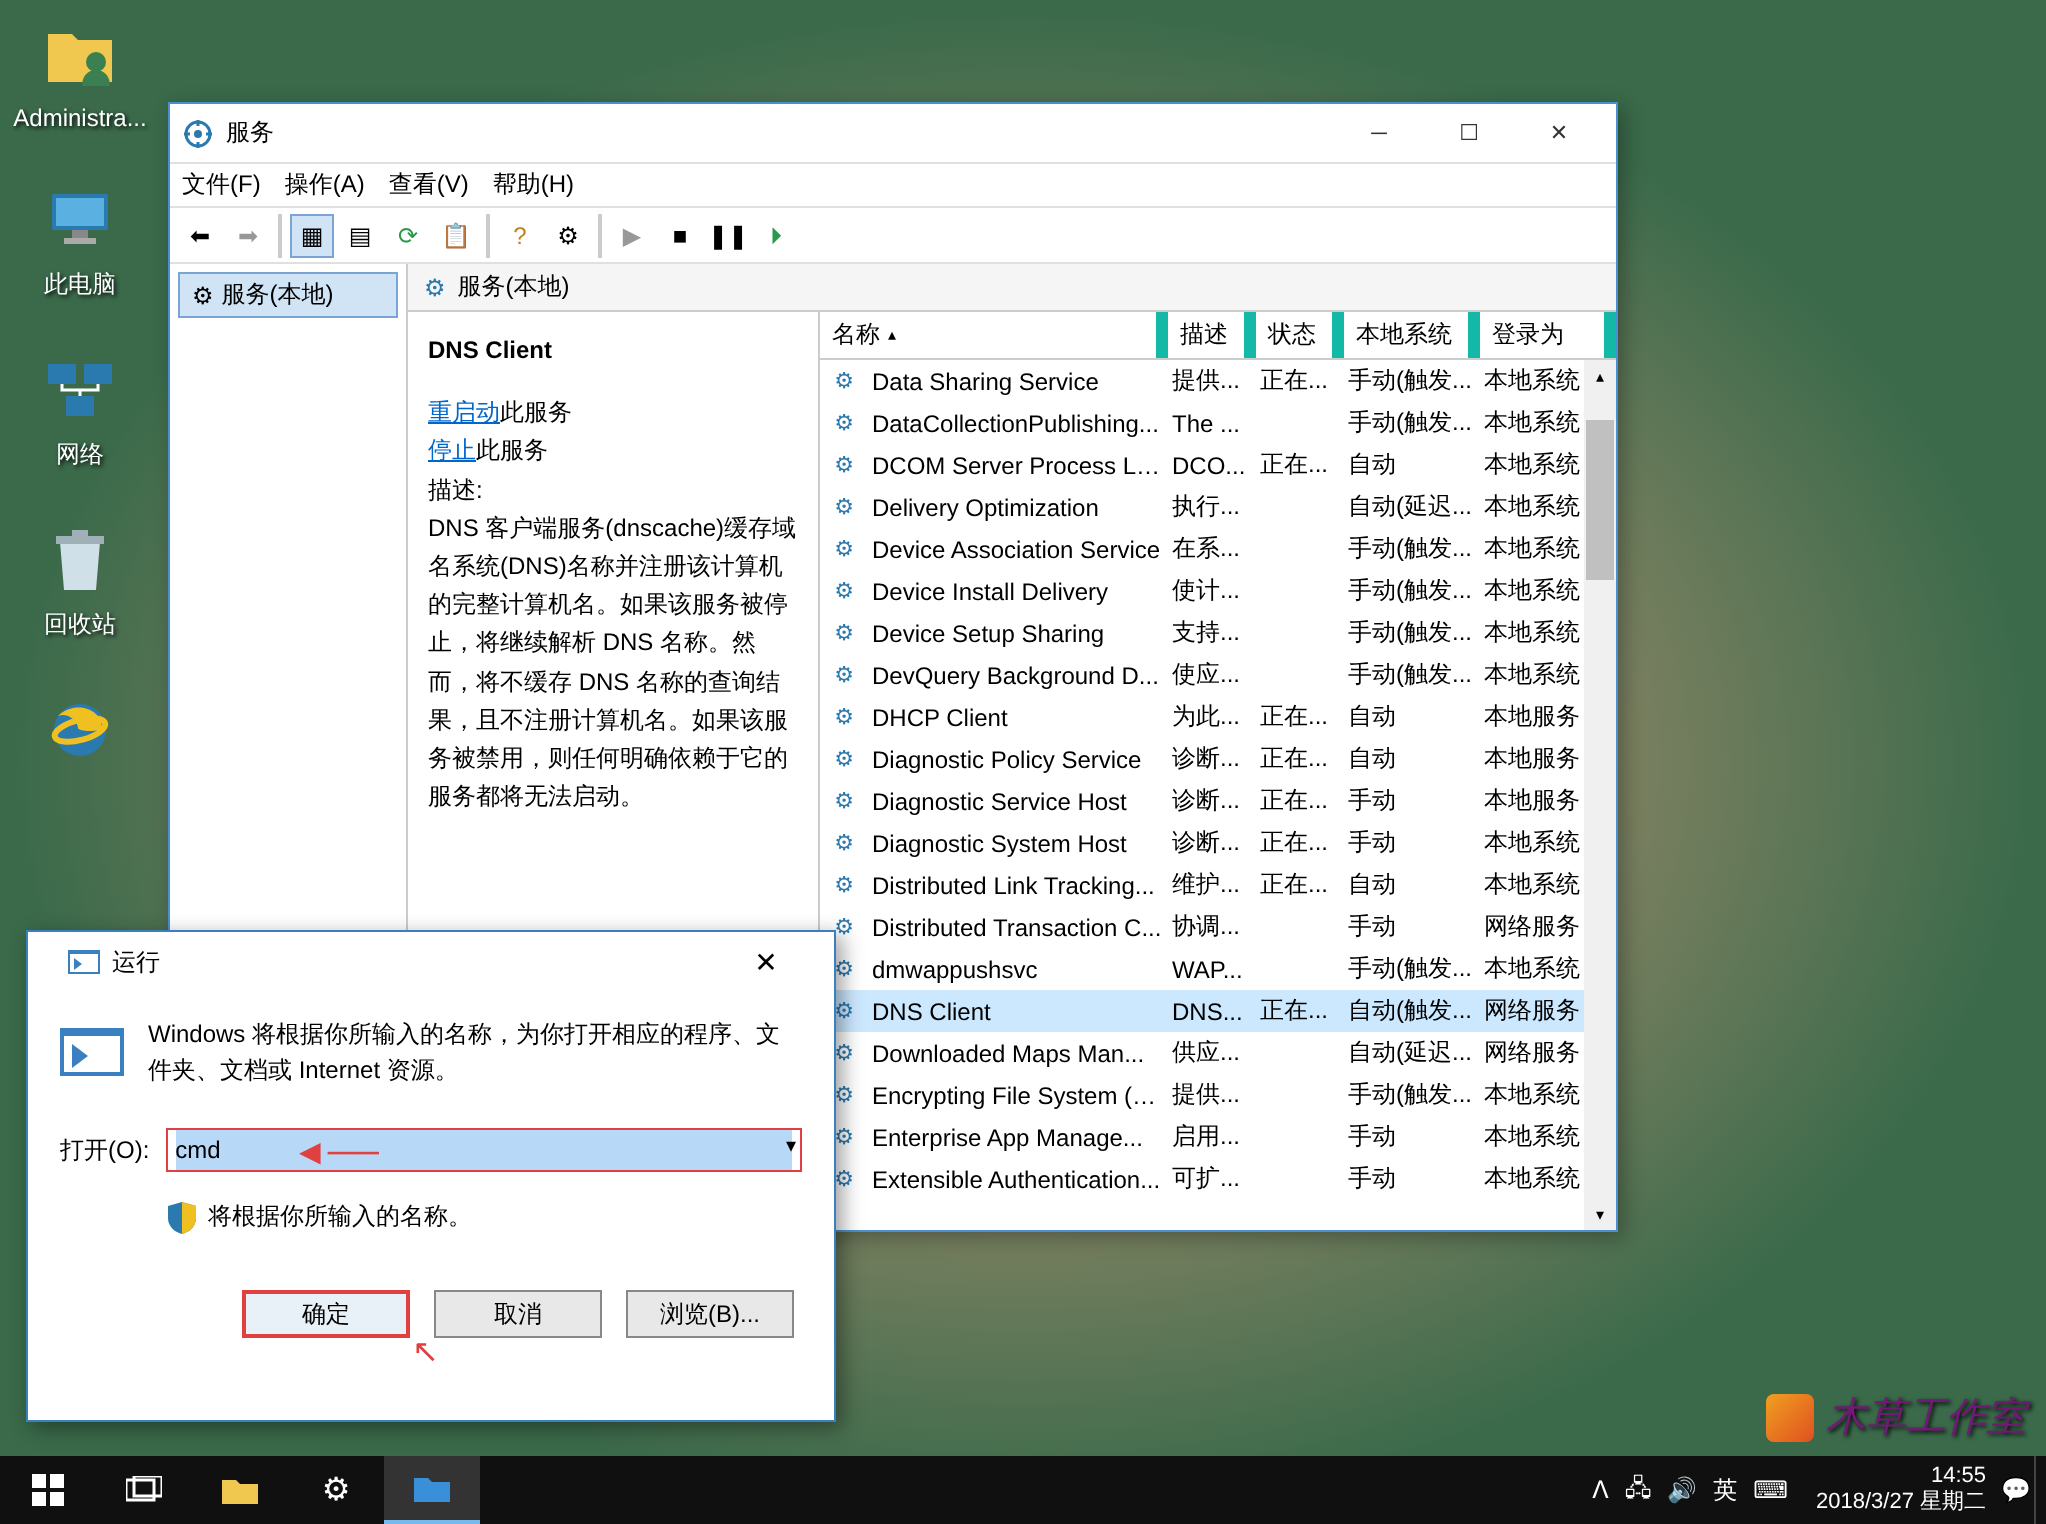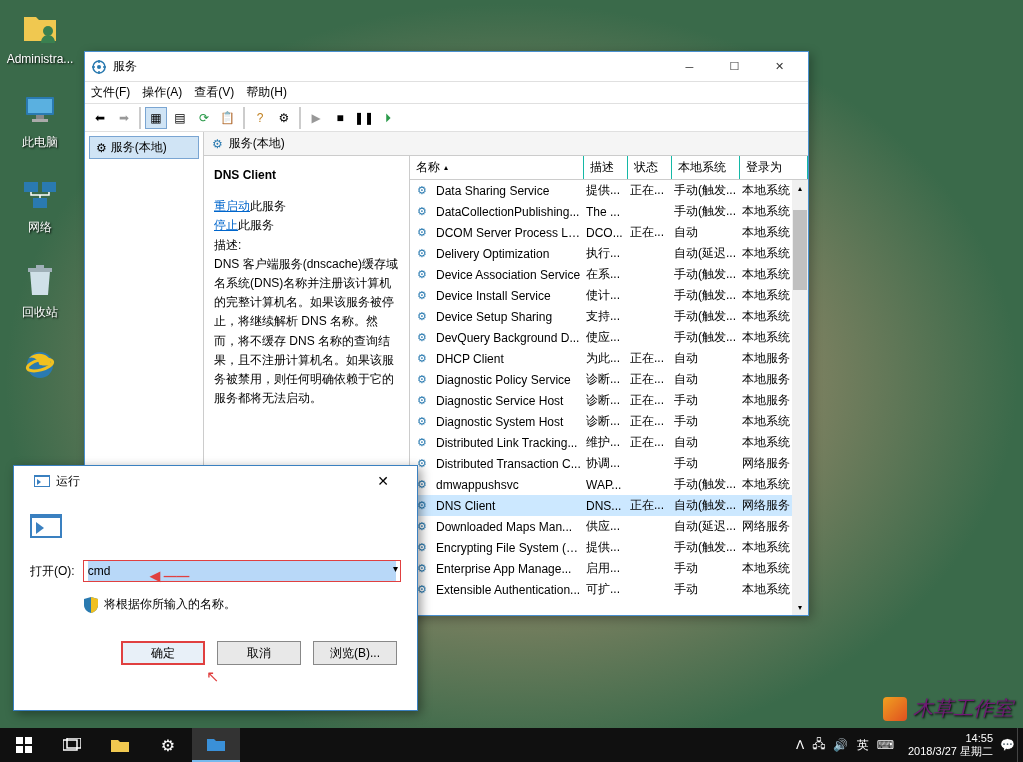--- a/index.html
+++ b/index.html
@@ -28,21 +28,21 @@
 .svc-left-item { background:#d0e4f5; border:1px solid #7aa5d2; padding:2px 6px; display:flex; align-items:center; gap:4px; font-size:12px; }
 .svc-right { flex:1; display:flex; flex-direction:column; }
 .svc-right-header { height:24px; background:#f5f5f5; border-bottom:1px solid #ccc; display:flex; align-items:center; padding:0 8px; gap:6px; font-size:12px; }
 .svc-split { flex:1; display:flex; overflow:hidden; }
 .svc-detail { width:206px; padding:10px; border-right:1px solid #ccc; font-size:12px; line-height:1.6; overflow:hidden; }
 .svc-detail h3 { font-size:12px; font-weight:bold; margin-bottom:12px; }
 .svc-detail a { color:#0066cc; text-decoration:underline; cursor:pointer; }
 .svc-detail .desc-label { }
 .svc-table { flex:1; overflow:hidden; position:relative; }
 .svc-thead { display:flex; background:#fff; border-bottom:1px solid #ccc; height:24px; }
-.svc-th { padding:3px 6px; border-right:1px solid #14b8a6; font-size:12px; position:relative; display:flex; align-items:center; }
+.svc-th { padding:3px 6px; border-right:6px solid #14b8a6; font-size:12px; position:relative; display:flex; align-items:center; }
 .svc-th .arrow { font-size:8px; margin-left:4px; }
 .col-name { width:174px; }
 .col-desc { width:44px; }
 .col-status { width:44px; }
 .col-startup { width:68px; }
 .col-logon { width:68px; }
 .svc-rows { overflow-y:auto; height:calc(100% - 24px); }
 .svc-row { display:flex; height:21px; align-items:center; font-size:12px; }
 .svc-row.selected { background:#cce8ff; }
 .svc-row .gear { width:16px; height:16px; margin:0 4px; display:inline-flex; align-items:center; justify-content:center; color:#2a7ab0; font-size:11px; }
@@ -257,21 +257,21 @@
               <div class="svc-row">
                 <span class="gear">⚙</span>
                 <span class="svc-td" style="width:150px">Device Association Service</span>
                 <span class="svc-td col-desc">在系...</span>
                 <span class="svc-td col-status"></span>
                 <span class="svc-td col-startup">手动(触发...</span>
                 <span class="svc-td col-logon">本地系统</span>
               </div>
               <div class="svc-row">
                 <span class="gear">⚙</span>
-                <span class="svc-td" style="width:150px">Device Install Service</span>
+                <span class="svc-td" style="width:150px">Device Install Delivery</span>
                 <span class="svc-td col-desc">使计...</span>
                 <span class="svc-td col-status"></span>
                 <span class="svc-td col-startup">手动(触发...</span>
                 <span class="svc-td col-logon">本地系统</span>
               </div>
               <div class="svc-row">
                 <span class="gear">⚙</span>
                 <span class="svc-td" style="width:150px">Device Setup Sharing</span>
                 <span class="svc-td col-desc">支持...</span>
                 <span class="svc-td col-status"></span>
@@ -408,20 +408,21 @@
   </div>
   <div class="run-body">
     <div class="run-desc-row">
       <div class="run-big-icon">
           <svg width="32" height="28" viewBox="0 0 32 28">
             <rect x="0" y="4" width="32" height="24" fill="#3a80c0"></rect>
             <rect x="2" y="8" width="28" height="18" fill="#fff"></rect>
             <path fill="#3a80c0" d="M6 12l8 6-8 6z"></path>
           </svg>
         </div>
+      <div class="run-desc">Windows 将根据你所输入的名称，为你打开相应的程序、文件夹、文档或 Internet 资源。</div>
     </div>
     <div class="run-input-row">
       <label>打开(O):</label>
       <div class="run-input">
         <input type="text" value="cmd" style="">
         <span class="dd">▾</span>
       </div>
     </div>
     <div class="run-arrow">◄──</div>
     <div class="run-shield-row">

